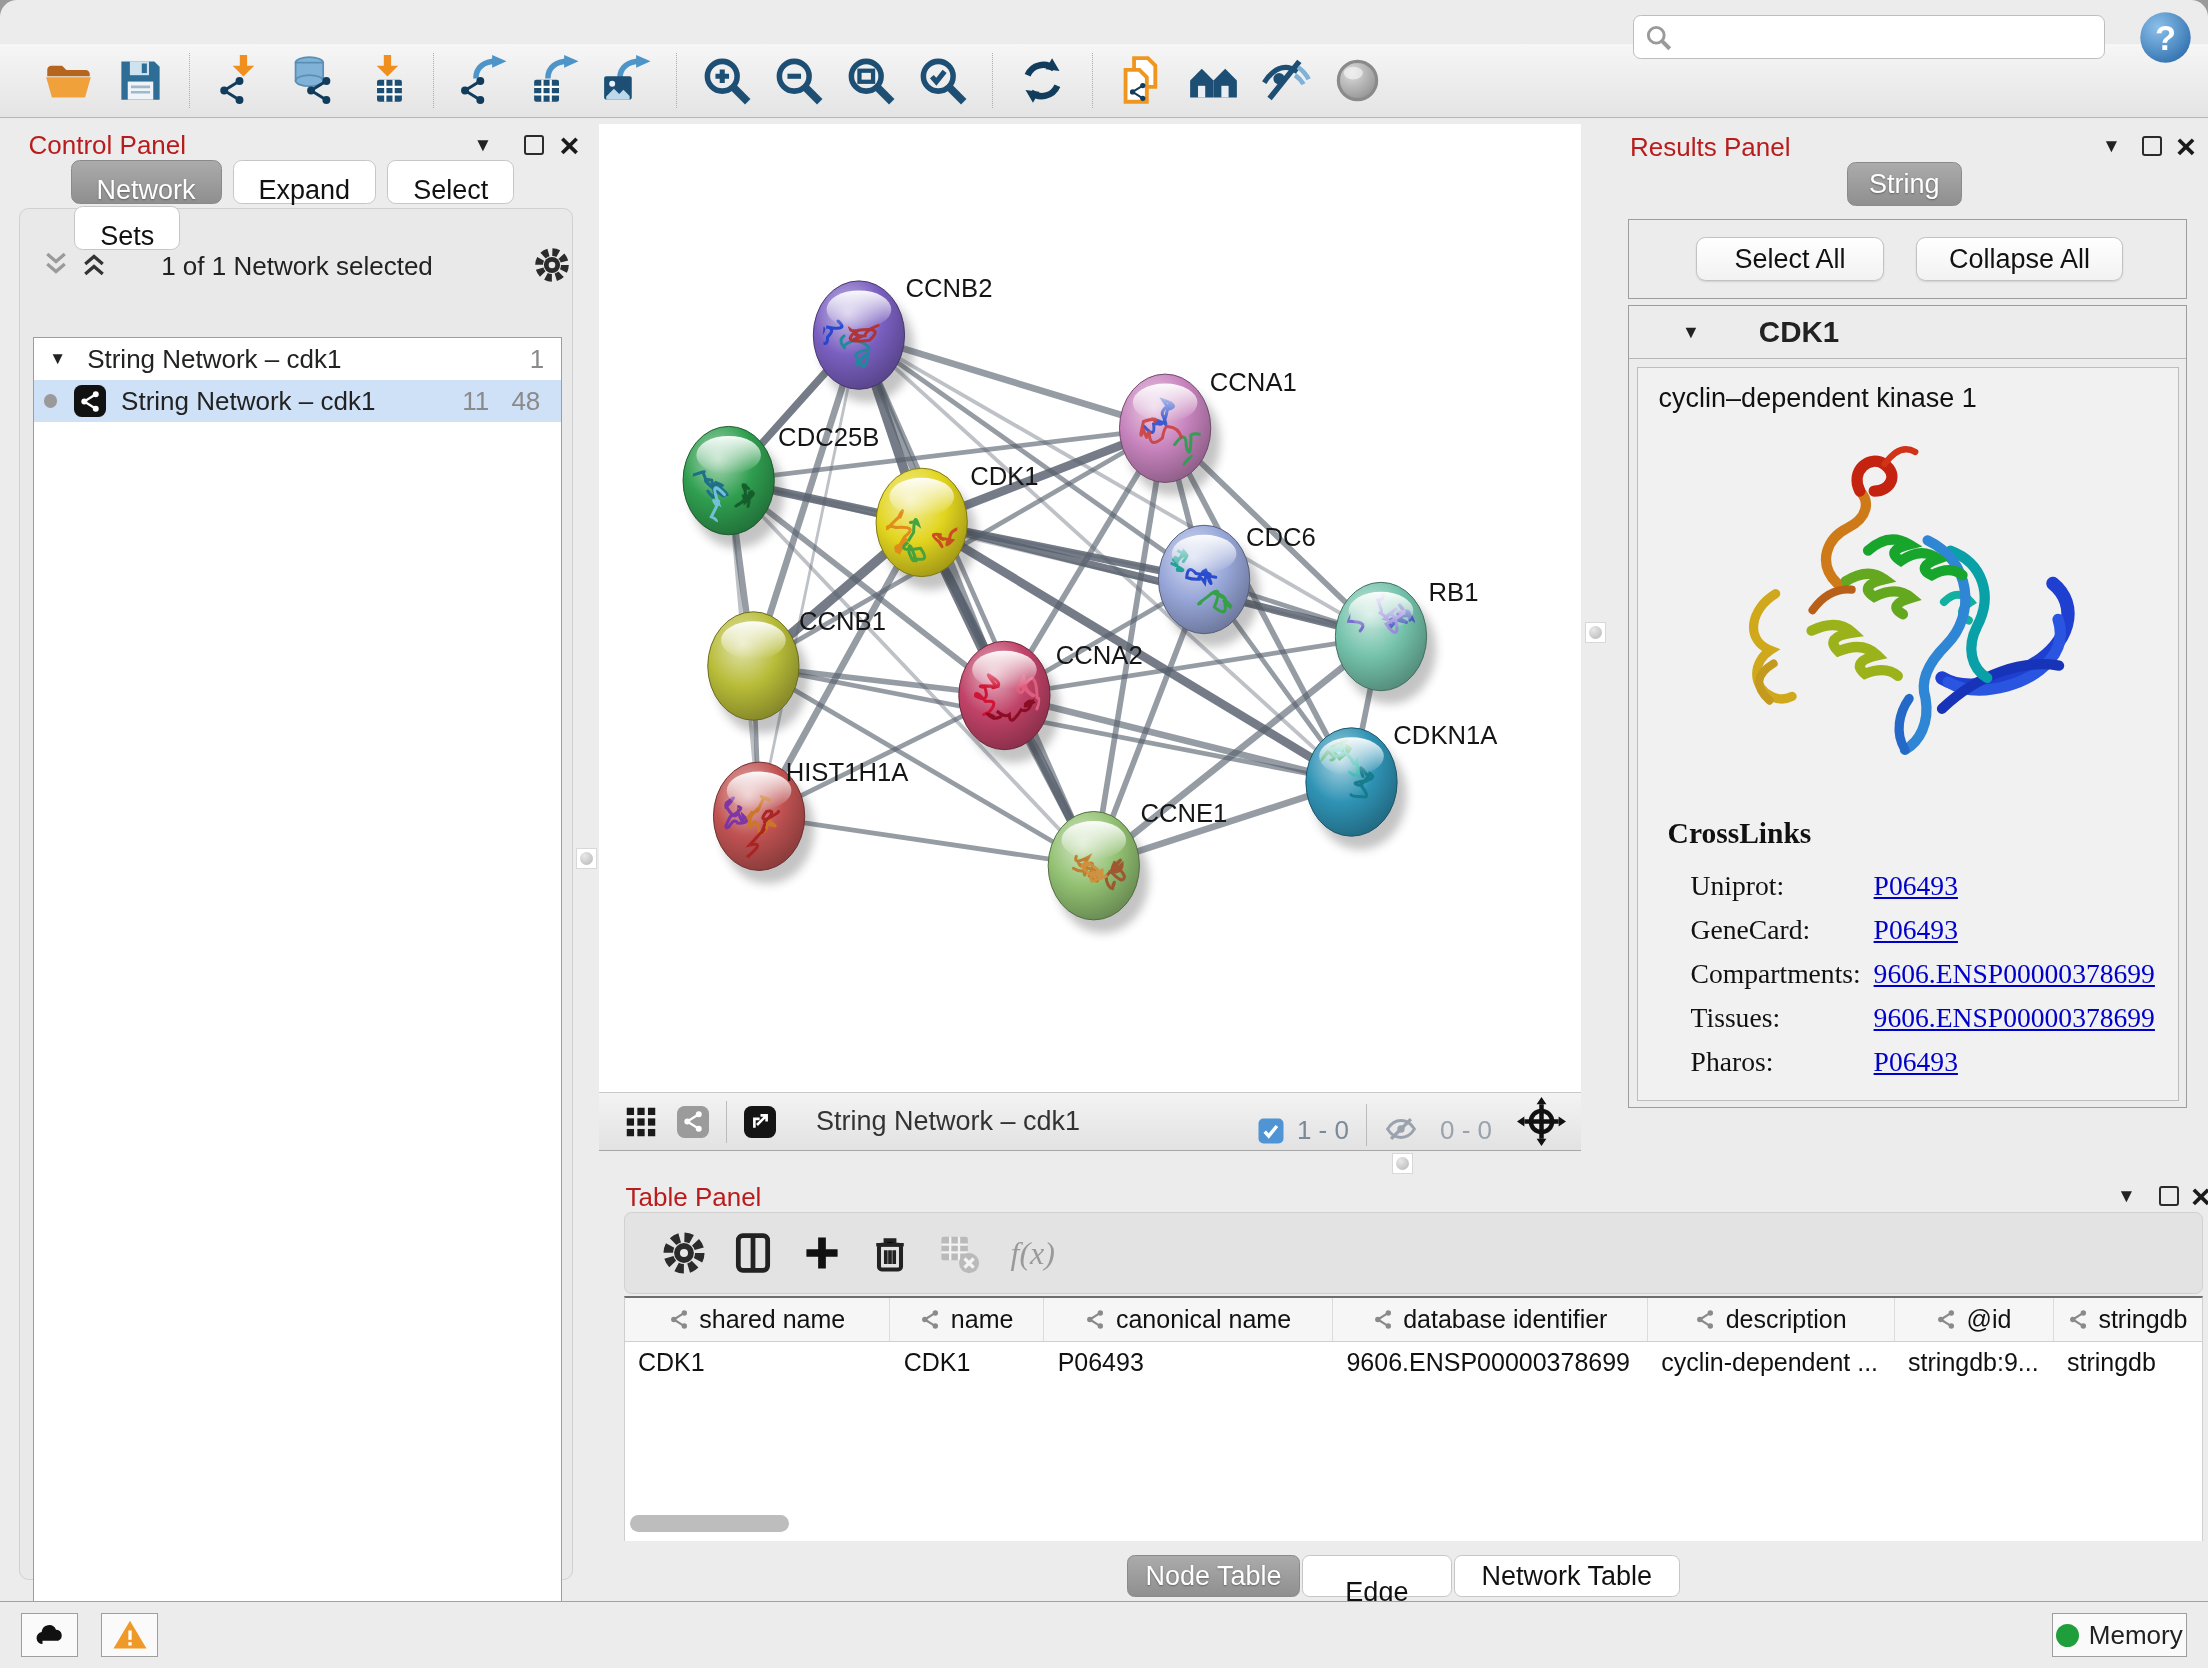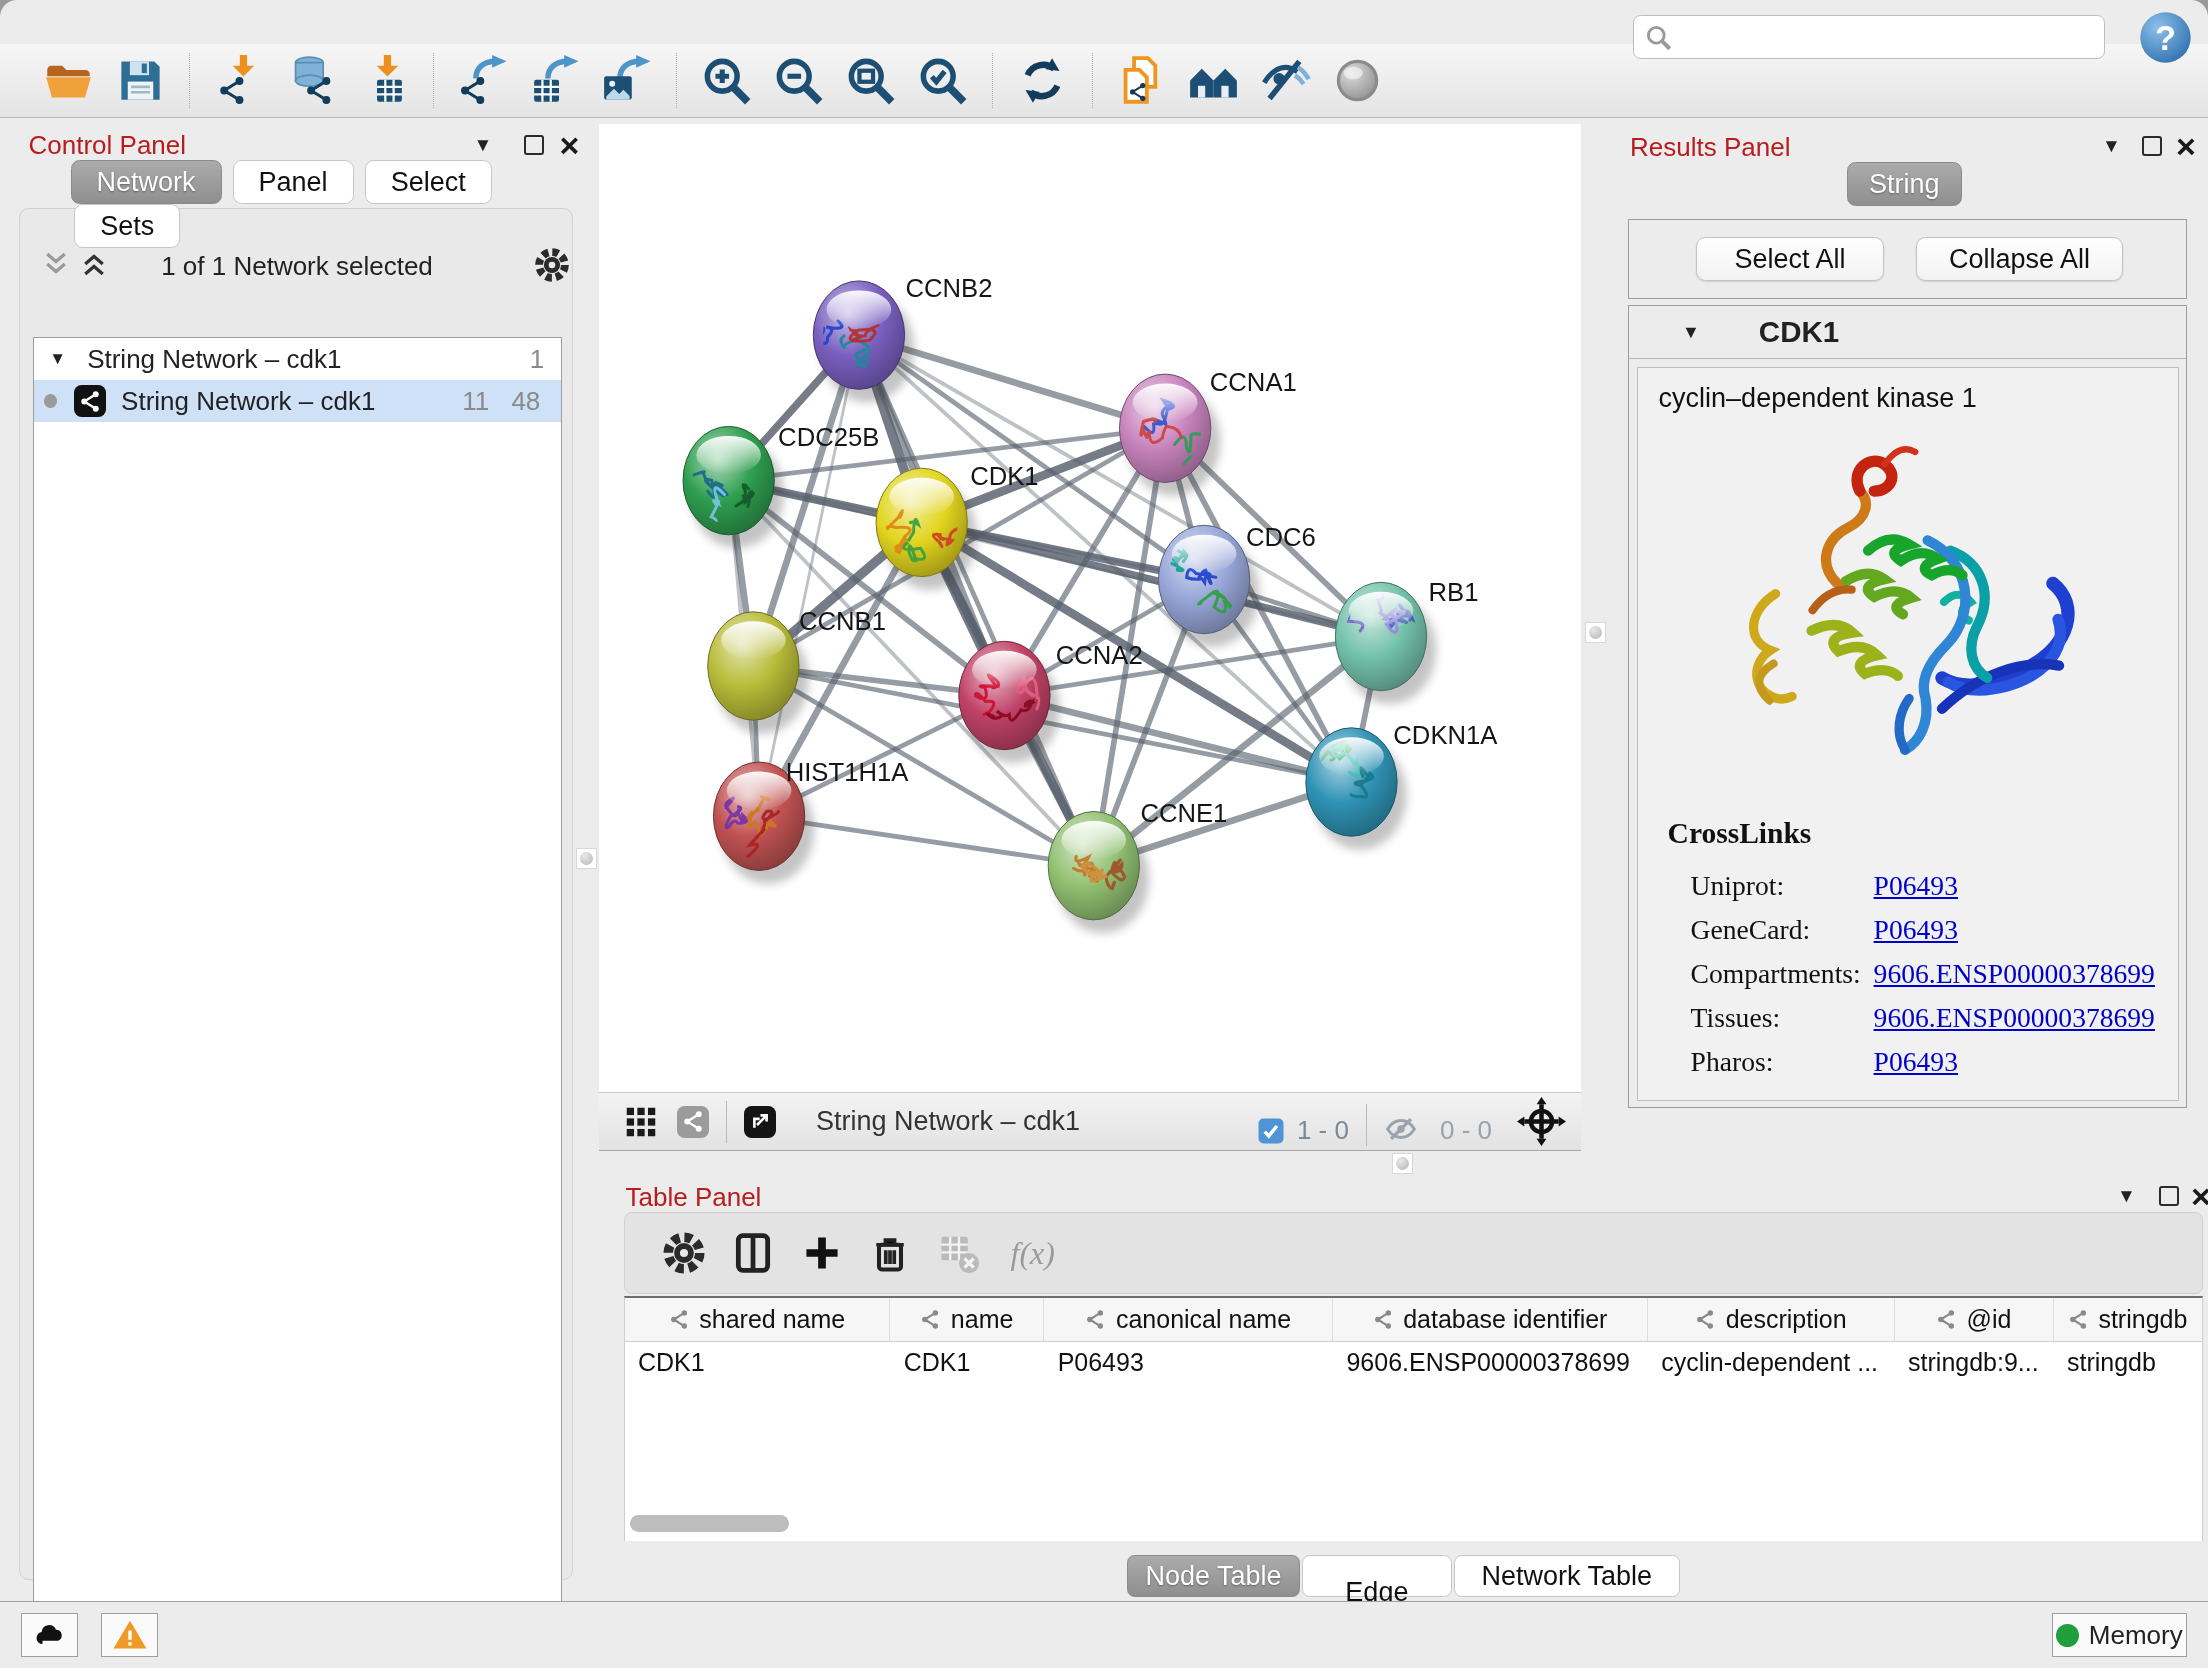--- a/index.html
+++ b/index.html
@@ -26,21 +26,21 @@
   .searchbox input { border:none; outline:none; font-size:25px; width:399px; background:transparent;
       font-family:"Liberation Sans",sans-serif; }
   .help-btn { position:absolute; left:2138px; top:9.5px; width:55px; height:55px; }
 
   
   .panel-title { font-size:26px; color:#b91c1c; }
   .panel-caret { font-size:19px; color:#222; cursor:pointer; }
   .panel-max { width:20px; height:20px; border:2.4px solid #2b2b2b; border-radius:2.9px; cursor:pointer; }
   .panel-close { font-size:34px; font-weight:bold; color:#1a1a1a; line-height:20px; cursor:pointer; }
 
-  .tab { display:inline-block; height:44px; line-height:42px; padding:0 25px; background:#fff;
+  .tab { display:inline-block; height:44px; line-height:42px; padding:8px 25px; background:#fff;
       border:1px solid #c6c6c6; border-radius:8.6px; font-size:27px; color:#111; text-align:center; cursor:pointer; }
   .tab.active { background:linear-gradient(#ababab,#8f8f8f); color:#fff; border-color:#8a8a8a;
       text-shadow:0 1px 1.9px rgba(0,0,0,.35); }
 
   
   .control-panel { position:absolute; left:9.5px; top:124px; width:573px; height:1472px; }
   .cp-inner { position:absolute; left:9.5px; top:84px; width:554px; height:1372px; background:#e9e9e9;
       border:1px solid #d0d0d0; border-radius:9.5px; }
   .net-list { position:absolute; left:13.3px; top:128px; width:529px; height:1318px; background:#fff;
       border:1px solid #9d9d9d; }
@@ -258,21 +258,21 @@
   </svg>
 
   <div class="control-panel">
     <div class="abs panel-title" style="left:19px; top:5.7px">Control Panel</div>
     <span class="abs panel-caret" style="left:464px; top:9.5px">▼</span>
     <span class="abs panel-max" style="left:514px; top:10.5px"></span>
     <span class="abs panel-close" style="left:550px; top:10.5px">×</span>
 
     <div class="abs" style="left:61px; top:36px; z-index:2">
       <span class="tab active">Network</span>
-      <span class="tab" style="margin-left:3.8px">Panel</span>
+      <span class="tab" style="margin-left:3.8px">Expand</span>
       <span class="tab" style="margin-left:3.8px">Select</span>
       <span class="tab" style="margin-left:3.8px">Sets</span>
     </div>
 
     <div class="cp-inner">
       <svg class="abs" style="left:21px; top:40px" width="30" height="30" viewBox="0 0 24 24">
         <path d="M5 4l7 6 7-6M5 12l7 6 7-6" stroke="#9a9a9a" stroke-width="2.6" fill="none"></path>
       </svg>
       <svg class="abs" style="left:59px; top:40px" width="30" height="30" viewBox="0 0 24 24">
         <path d="M5 20l7-6 7 6M5 12l7-6 7 6" stroke="#333" stroke-width="2.6" fill="none"></path>

